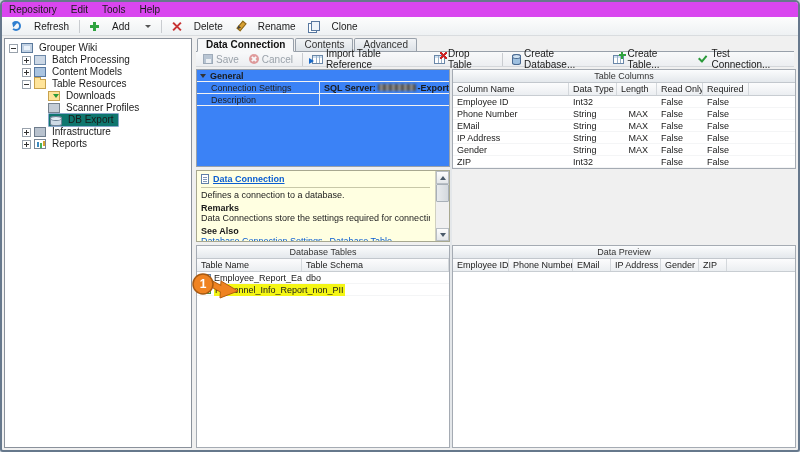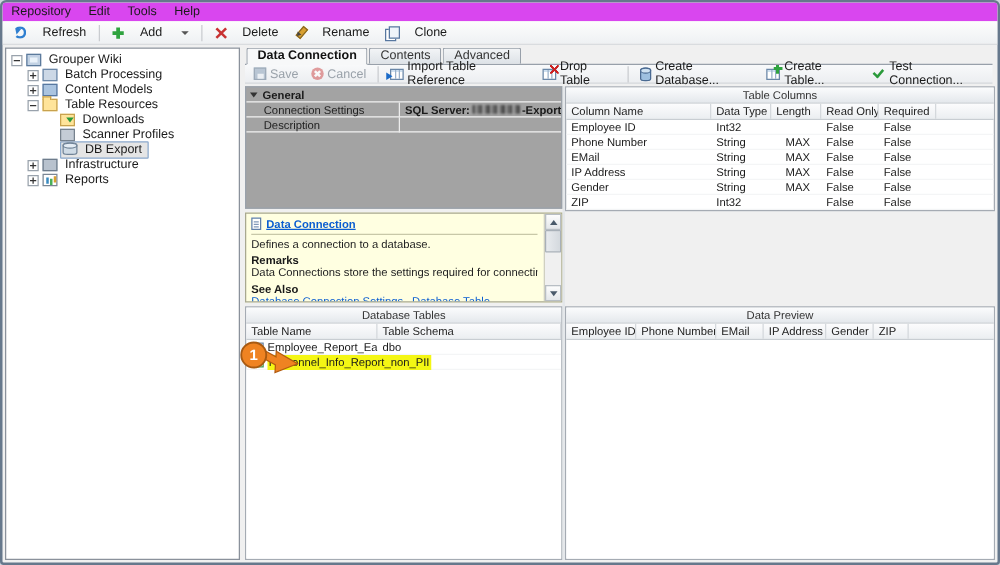--- a/index.html
+++ b/index.html
@@ -29,21 +29,21 @@
 .ic-clone::after{content:"";position:absolute;left:3px;top:0;width:7px;height:8px;background:#eef4fa;border:1px solid #5878a0}
 
 .tree{position:absolute;left:2px;top:36px;width:188px;bottom:2px;background:#fff;border:1px solid #8a919b;padding-top:3px;overflow:hidden}
 .trow{display:flex;align-items:center;height:12px;line-height:12px;white-space:nowrap}
 .lvl0{padding-left:4px}.lvl1{padding-left:17px}.lvl2{padding-left:31px}
 .exp{position:relative;width:9px;height:9px;border:1px solid #99a2ac;background:#fff;margin-right:3px;flex:none}
 .exp::before{content:"";position:absolute;left:1px;top:3px;width:5px;height:1px;background:#333}
 .exp.plus::after{content:"";position:absolute;left:3px;top:1px;width:1px;height:5px;background:#333}
 .exp.spacer{visibility:hidden}
 .tlabel{padding:0 3px}
-.selbox{display:inline-flex;align-items:flex-start;background:#e5e5e5;border:1px solid #8aa8cc;border-radius:1px;padding:0 1px}
+.selbox{display:inline-flex;align-items:flex-end;background:#0f766e;border:1px solid #8aa8cc;border-radius:1px;padding:0 1px}
 .tico{width:12px;height:10px;flex:none;margin-right:3px;position:relative;display:inline-block}
 .i-computer{background:#c2d2e4;border:1px solid #5c7a9c}
 .i-computer::after{content:"";position:absolute;left:2px;top:2px;right:2px;height:4px;background:#eaf2fa}
 .i-batch{background:#ccd8e6;border:1px solid #6c88a8}
 .i-models{background:#aac4e0;border:1px solid #5878a0}
 .i-folder{background:#ffe49a;border:1px solid #c8a24e}
 .i-folder::before{content:"";position:absolute;top:-3px;left:-1px;width:5px;height:2px;background:#ffe49a;border:1px solid #c8a24e;border-bottom:none}
 .i-download{background:#ffe49a;border:1px solid #c8a24e}
 .i-download::after{content:"";position:absolute;right:0;bottom:-1px;border:3px solid transparent;border-top:4px solid #2a9a3a}
 .i-scanner{background:#c4ccd6;border:1px solid #77828e}
@@ -75,21 +75,21 @@
 .ic-db2{width:9px;height:11px;background:#9ec0e0;border:1px solid #4a6a92;border-radius:4px/2px}
 .ic-db2::before{content:"";position:absolute;left:-1px;right:-1px;top:-1px;height:3px;background:#cfe2f2;border:1px solid #4a6a92;border-radius:50%}
 .ic-check{width:10px;height:10px}
 .ic-check::before{content:"";position:absolute;left:0;top:5px;width:5px;height:2px;background:#2a9a3a;transform:rotate(45deg)}
 .ic-check::after{content:"";position:absolute;left:2px;top:4px;width:8px;height:2px;background:#2a9a3a;transform:rotate(-50deg)}
 
 .leftcol{position:absolute;left:2px;top:31px;width:254px;bottom:0}
 .rightcol{position:absolute;left:258px;top:31px;right:0;bottom:0}
 .vsplit{position:absolute;left:256px;top:31px;width:2px;bottom:0;background:#e4e7ea}
 
-.propgrid{position:absolute;top:0;left:0;right:0;height:98px;background:#a3a3a3;border:1px solid #99a1ab;font-size:9px;overflow:hidden}
+.propgrid{position:absolute;top:0;left:0;right:0;height:98px;background:#3b82f6;border:1px solid #99a1ab;font-size:9px;overflow:hidden}
 .pg-row{display:flex;height:12px;line-height:12px;border-bottom:1px solid #f2f2f2;align-items:center}
 .pg-collapse{width:12px;display:flex;justify-content:center}
 .tri-dn{width:0;height:0;border-left:3px solid transparent;border-right:3px solid transparent;border-top:4px solid #333}
 .pg-group-label{font-weight:bold;padding-left:1px}
 .pg-name{width:123px;padding-left:14px;border-right:1px solid #ececec;color:#222;flex:none;height:12px}
 .pg-value{flex:1;padding-left:4px;display:flex;align-items:center;gap:2px;overflow:hidden;white-space:nowrap}
 .bold{font-weight:bold}
 .masked{display:inline-block;width:64px;height:7px;background:repeating-linear-gradient(90deg,#4a4a4a 0 2px,#9a9a9a 2px 4px,#6a6a6a 4px 6px);filter:blur(1px);border-radius:1px}
 
 .helppanel{position:absolute;top:101px;left:0;right:0;height:72px;background:#ffffe1;border:1px solid #a8a890;font-size:9px;overflow:hidden}

